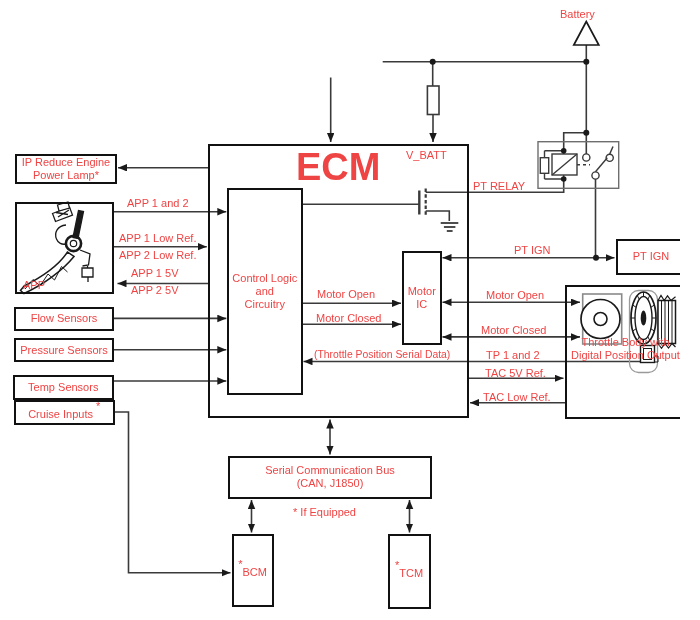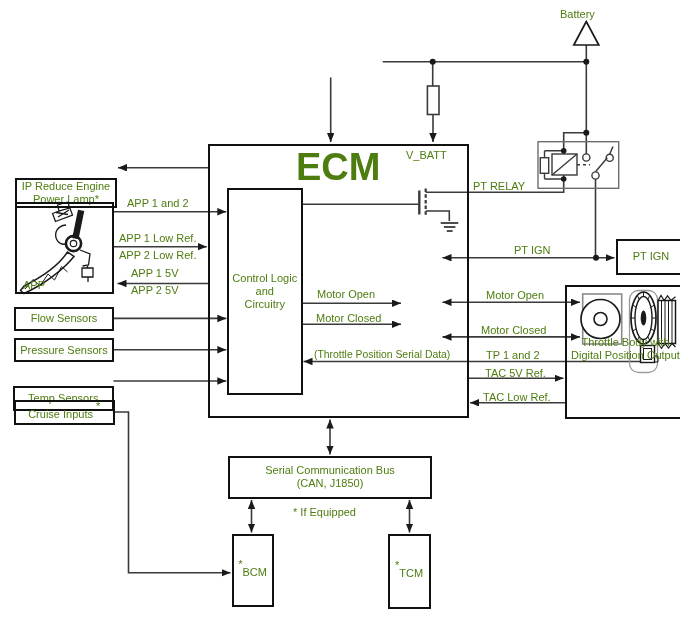--- a/index.html
+++ b/index.html
@@ -1,17 +1,17 @@
 <!DOCTYPE html>
 <html><head>
 <meta charset="utf-8">
 <style>
   html,body{margin:0;padding:0;background:#fff;}
   #stage{position:relative;width:680px;height:620px;background:#fff;
-         font-family:"Liberation Sans", sans-serif;color:#4d7c0f;overflow:hidden;}
+         font-family:"Liberation Sans", sans-serif;color:#ef4444;overflow:hidden;}
   #wires{position:absolute;left:0;top:0;z-index:1;}
   .box{position:absolute;z-index:2;border:2.5px solid #111;background:transparent;
        display:flex;align-items:center;justify-content:center;text-align:center;
        font-size:11px;line-height:13px;box-sizing:border-box;}
   .lbl{position:absolute;z-index:3;font-size:11px;line-height:12px;white-space:nowrap;}
   .ecm-title{position:absolute;z-index:3;width:100%;text-align:center;
              font-size:38px;font-weight:bold;line-height:38px;letter-spacing:0px;}
   sup.star{font-size:11px;position:relative;top:-3px;}
   .bottomtext{align-items:center;padding-bottom:5px;}
 </style>
@@ -152,56 +152,60 @@
       <rect x="640.5" y="345.5" width="14" height="17" fill="#fff" stroke-width="1.4"></rect>
       <rect x="643.5" y="348.5" width="8" height="11" stroke-width="1"></rect>
       <path d="M654.5 356 h3.5 v6 h-3.5" stroke-width="1"></path>
     </g>
   </g>
 </svg>
 
   <div class="lbl" style="left:560px;top:8px;">Battery</div>
 
 
-  <div class="box" style="left:15px;top:154px;width:102px;height:29.5px;margin-top:24px;">
+  <div class="box" style="left:15px;top:154px;width:102px;height:29.5px;">
     <span><span>IP Reduce Engine</span><br>
     <span>Power Lamp*</span></span>
   </div>
 
   <div class="box" style="left:15px;top:202px;width:99px;height:92px;justify-content:flex-start;align-items:flex-end;">
     <span style="padding-left:6px;">APP</span>
   </div>
 
   <div class="box" style="left:14px;top:306.5px;width:100px;height:24.5px;">
     <span>Flow Sensors</span>
   </div>
 
   <div class="box" style="left:14px;top:338px;width:100px;height:24px;">
     <span>Pressure Sensors</span>
   </div>
 
-  <div class="box" style="left:13px;top:386px;width:100.5px;height:25px;">
+  <div class="box" style="left:13px;top:375px;width:100.5px;height:25px;">
     <span>Temp Sensors</span>
   </div>
 
   <div class="box" style="left:14px;top:399.5px;width:100.5px;height:25px;">
     <span><span>Cruise Inputs</span>&nbsp;<sup class="star">*</sup></span>
   </div>
 
   <div class="box" style="left:208px;top:143.5px;width:260.5px;height:274px;align-items:flex-start;">
     <div class="ecm-title" style="top:2px;">ECM</div>
     <div class="lbl" style="left:196px;top:3.5px;">V_BATT</div>
   </div>
 
   <div class="box" style="left:227px;top:187.5px;width:75.5px;height:207.5px;">
     <span><span>Control Logic</span><br>
     <span>and</span><br>
     <span>Circuitry</span></span>
   </div>
 
+  <div class="box" style="left:401.5px;top:250.5px;width:40.5px;height:94.5px;border-width:2px;">
+    <span><span>Motor</span><br>
+    <span>IC</span></span>
+  </div>
 
   <div class="box" style="left:616px;top:239px;width:70px;height:35.5px;">
     <span>PT IGN</span>
   </div>
 
   <div class="box bottomtext" style="left:565px;top:285px;width:121px;height:133.5px;">
     <span><span>Throttle Body with</span><br>
     <span>Digital Position Output</span></span>
   </div>
 

